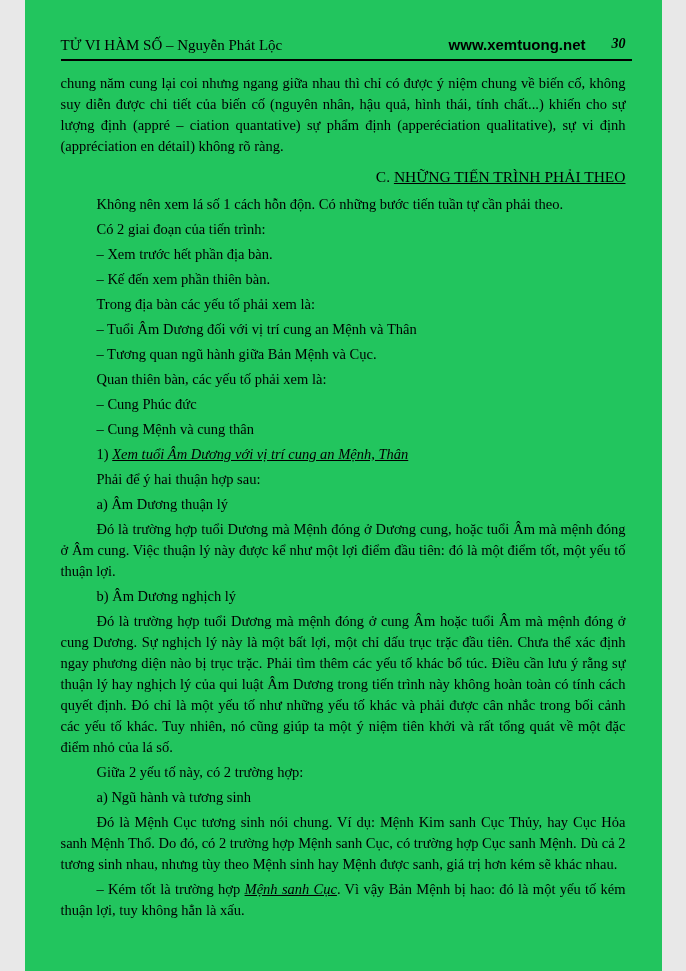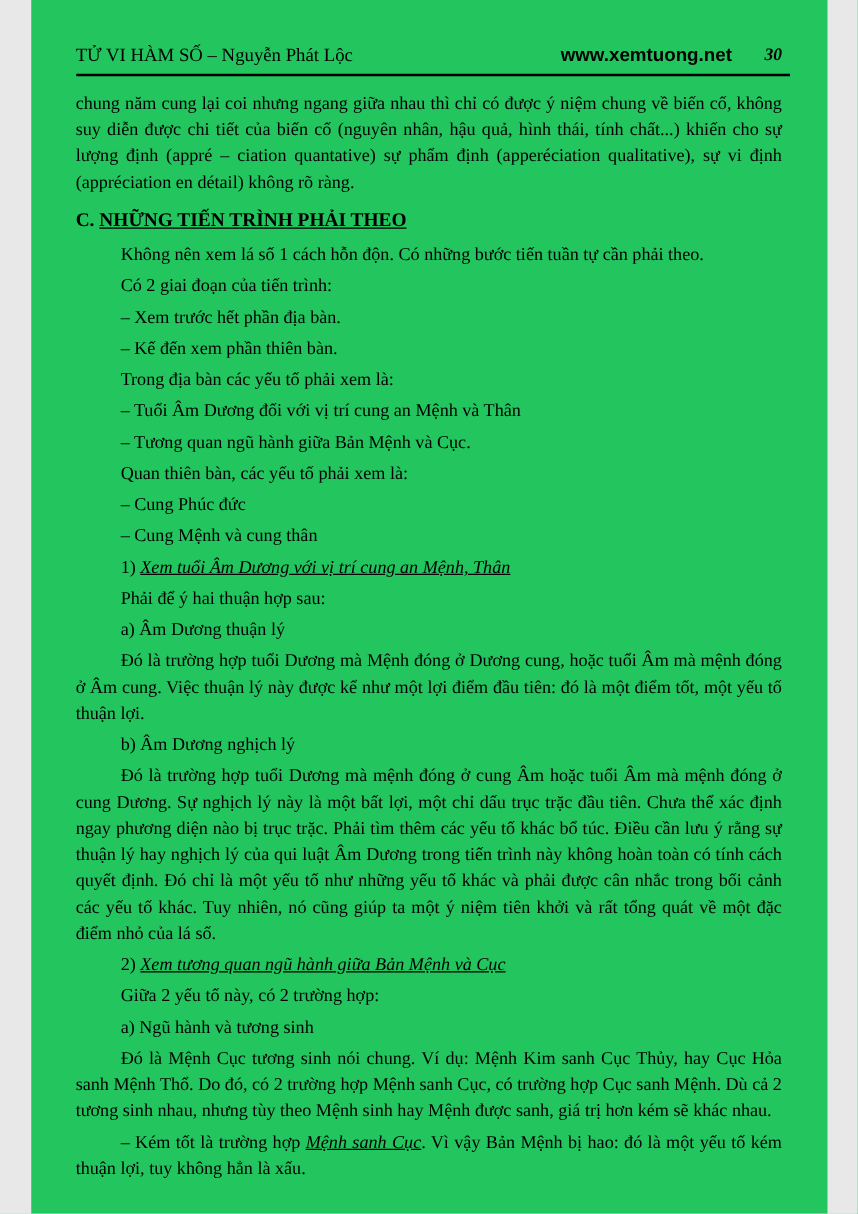--- a/index.html
+++ b/index.html
@@ -23,21 +23,21 @@
     display: flex;
     justify-content: space-between;
     align-items: baseline;
   }
   .book-title {
     font-size: 15px;
     white-space: nowrap;
   }
   .header-right {
     display: flex;
-    align-items: center;
+    align-items: flex-start;
     gap: 26px;
   }
   .site-url {
     font-family: "Liberation Sans", "DejaVu Sans", sans-serif;
     font-weight: bold;
     font-size: 15px;
     white-space: nowrap;
   }
   .page-number {
     font-weight: bold;
@@ -56,24 +56,24 @@
   .para {
     font-size: 14.5px;
     line-height: 21px;
     text-align: justify;
     text-indent: 36px;
     margin: 0 0 4px 0;
   }
   .no-indent { text-indent: 0; }
   .section-heading {
     font-size: 15.5px;
-    font-weight: bold;
+    font-weight: normal;
     text-indent: 0;
     margin: 9px 0 7px 0;
-    text-align: left;
+    text-align: right;
   }
   .section-heading .u { text-decoration: underline; }
   .sub-heading { margin-top: 4px; }
   .sub-heading .title {
     font-style: italic;
     text-decoration: underline;
   }
   .em-u {
     font-style: italic;
     text-decoration: underline;
@@ -111,21 +111,20 @@
     <p class="para">– Cung Mệnh và cung thân</p>
 
     <p class="para sub-heading"><span>1) </span><span class="title">Xem tuổi Âm Dương với vị trí cung an Mệnh, Thân</span></p>
 
     <p class="para">Phải để ý hai thuận hợp sau:</p>
     <p class="para">a) Âm Dương thuận lý</p>
     <p class="para">Đó là trường hợp tuổi Dương mà Mệnh đóng ở Dương cung, hoặc tuổi Âm mà mệnh đóng ở Âm cung. Việc thuận lý này được kể như một lợi điểm đầu tiên: đó là một điểm tốt, một yếu tố thuận lợi.</p>
     <p class="para">b) Âm Dương nghịch lý</p>
     <p class="para">Đó là trường hợp tuổi Dương mà mệnh đóng ở cung Âm hoặc tuổi Âm mà mệnh đóng ở cung Dương. Sự nghịch lý này là một bất lợi, một chỉ dấu trục trặc đầu tiên. Chưa thể xác định ngay phương diện nào bị trục trặc. Phải tìm thêm các yếu tố khác bổ túc. Điều cần lưu ý rằng sự thuận lý hay nghịch lý của qui luật Âm Dương trong tiến trình này không hoàn toàn có tính cách quyết định. Đó chỉ là một yếu tố như những yếu tố khác và phải được cân nhắc trong bối cảnh các yếu tố khác. Tuy nhiên, nó cũng giúp ta một ý niệm tiên khởi và rất tổng quát về một đặc điểm nhỏ của lá số.</p>
 
-    <p class="para sub-heading"><span>2) </span><span class="title">Xem tương quan ngũ hành giữa Bản Mệnh và Cục</span></p>
 
     <p class="para">Giữa 2 yếu tố này, có 2 trường hợp:</p>
     <p class="para">a) Ngũ hành và tương sinh</p>
     <p class="para">Đó là Mệnh Cục tương sinh nói chung. Ví dụ: Mệnh Kim sanh Cục Thủy, hay Cục Hỏa sanh Mệnh Thổ. Do đó, có 2 trường hợp Mệnh sanh Cục, có trường hợp Cục sanh Mệnh. Dù cả 2 tương sinh nhau, nhưng tùy theo Mệnh sinh hay Mệnh được sanh, giá trị hơn kém sẽ khác nhau.</p>
 
 
     <p class="para"><span>– Kém tốt là trường hợp </span><span class="em-u">Mệnh sanh Cục</span><span>. Vì vậy Bản Mệnh bị hao: đó là một yếu tố kém thuận lợi, tuy không hẳn là xấu.</span></p>
 
   </div>
 </div>

